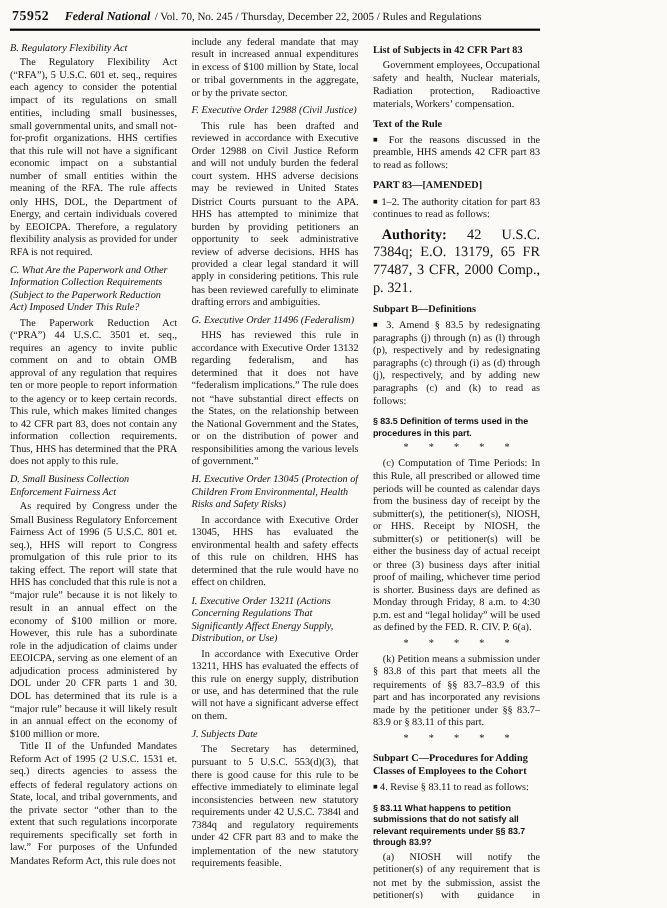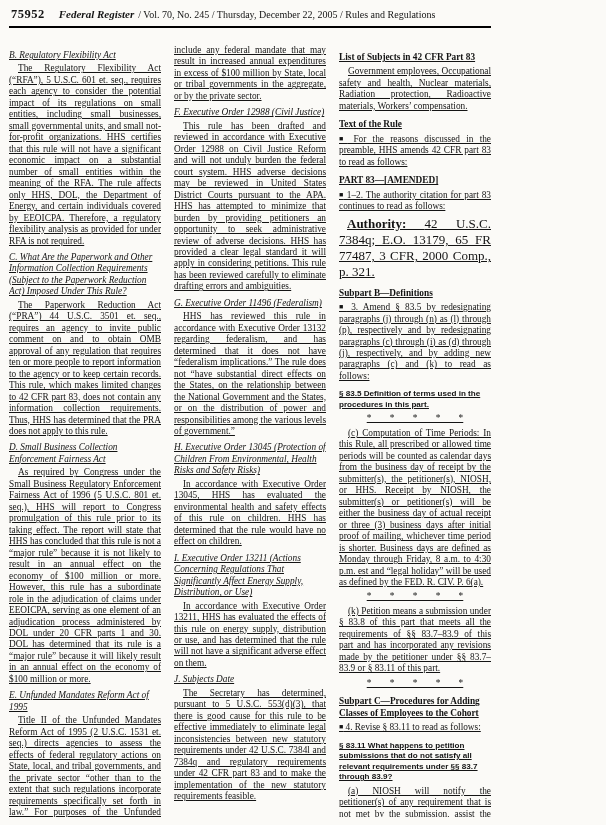--- a/index.html
+++ b/index.html
@@ -23,23 +23,22 @@
     white-space: nowrap;
   }
   .page-num { font-weight: bold; font-size: 12.5px; letter-spacing: .5px; }
   .header-rest { display: flex; gap: 4px; align-items: baseline; }
   .brand { font-weight: bold; font-style: italic; font-size: 11px; }
   .header-info { font-size: 10px; }
   .cols {
     flex: 1 1 auto;
     display: flex;
     gap: 13px;
-    padding-top: 17px;
+    padding-top: 6px;
     overflow: hidden;
-    text-decoration: underline;
   }
   .col {
     flex: 1 1 0;
     min-width: 0;
     overflow: hidden;
     font-size: 9.3px;
     line-height: 1.235;
     text-align: justify;
   }
   
@@ -58,33 +57,32 @@
   .auth-label { font-weight: bold; }
   .stars { text-align: center; word-spacing: 16px; margin: 3px 0; text-indent: 0; }
 </style>
 </head>
 <body>
 
 <div class="page">
   <div class="fr-header">
     <span class="page-num">75952</span>
     <span class="header-rest">
-      <span class="brand">Federal Register</span>
+      <span class="brand">Federal National</span>
       <span class="header-info">/ Vol. 70, No. 245 / Thursday, December 22, 2005 / Rules and Regulations</span>
     </span>
   </div>
   <div class="cols">
     <div class="col">
         <div class="h-italic">B. Regulatory Flexibility Act</div>
         <div class="para">The Regulatory Flexibility Act (“RFA”), 5 U.S.C. 601 et. seq., requires each agency to consider the potential impact of its regulations on small entities, including small businesses, small governmental units, and small not-for-profit organizations. HHS certifies that this rule will not have a significant economic impact on a substantial number of small entities within the meaning of the RFA. The rule affects only HHS, DOL, the Department of Energy, and certain individuals covered by EEOICPA. Therefore, a regulatory flexibility analysis as provided for under RFA is not required.</div>
         <div class="h-italic">C. What Are the Paperwork and Other Information Collection Requirements (Subject to the Paperwork Reduction Act) Imposed Under This Rule?</div>
         <div class="para">The Paperwork Reduction Act (“PRA”) 44 U.S.C. 3501 et. seq., requires an agency to invite public comment on and to obtain OMB approval of any regulation that requires ten or more people to report information to the agency or to keep certain records. This rule, which makes limited changes to 42 CFR part 83, does not contain any information collection requirements. Thus, HHS has determined that the PRA does not apply to this rule.</div>
         <div class="h-italic">D. Small Business Collection Enforcement Fairness Act</div>
         <div class="para">As required by Congress under the Small Business Regulatory Enforcement Fairness Act of 1996 (5 U.S.C. 801 et. seq.), HHS will report to Congress promulgation of this rule prior to its taking effect. The report will state that HHS has concluded that this rule is not a “major rule” because it is not likely to result in an annual effect on the economy of $100 million or more. However, this rule has a subordinate role in the adjudication of claims under EEOICPA, serving as one element of an adjudication process administered by DOL under 20 CFR parts 1 and 30. DOL has determined that its rule is a “major rule” because it will likely result in an annual effect on the economy of $100 million or more.</div>
-        <div class="h-italic">E. Unfunded Mandates Reform Act of 1995</div>
         <div class="para">Title II of the Unfunded Mandates Reform Act of 1995 (2 U.S.C. 1531 et. seq.) directs agencies to assess the effects of federal regulatory actions on State, local, and tribal governments, and the private sector “other than to the extent that such regulations incorporate requirements specifically set forth in law.” For purposes of the Unfunded Mandates Reform Act, this rule does not</div>
       </div>
     <div class="col">
         <div class="para noindent">include any federal mandate that may result in increased annual expenditures in excess of $100 million by State, local or tribal governments in the aggregate, or by the private sector.</div>
         <div class="h-italic">F. Executive Order 12988 (Civil Justice)</div>
         <div class="para">This rule has been drafted and reviewed in accordance with Executive Order 12988 on Civil Justice Reform and will not unduly burden the federal court system. HHS adverse decisions may be reviewed in United States District Courts pursuant to the APA. HHS has attempted to minimize that burden by providing petitioners an opportunity to seek administrative review of adverse decisions. HHS has provided a clear legal standard it will apply in considering petitions. This rule has been reviewed carefully to eliminate drafting errors and ambiguities.</div>
         <div class="h-italic">G. Executive Order 11496 (Federalism)</div>
         <div class="para">HHS has reviewed this rule in accordance with Executive Order 13132 regarding federalism, and has determined that it does not have “federalism implications.” The rule does not “have substantial direct effects on the States, on the relationship between the National Government and the States, or on the distribution of power and responsibilities among the various levels of government.”</div>
         <div class="h-italic">H. Executive Order 13045 (Protection of Children From Environmental, Health Risks and Safety Risks)</div>
         <div class="para">In accordance with Executive Order 13045, HHS has evaluated the environmental health and safety effects of this rule on children. HHS has determined that the rule would have no effect on children.</div>

